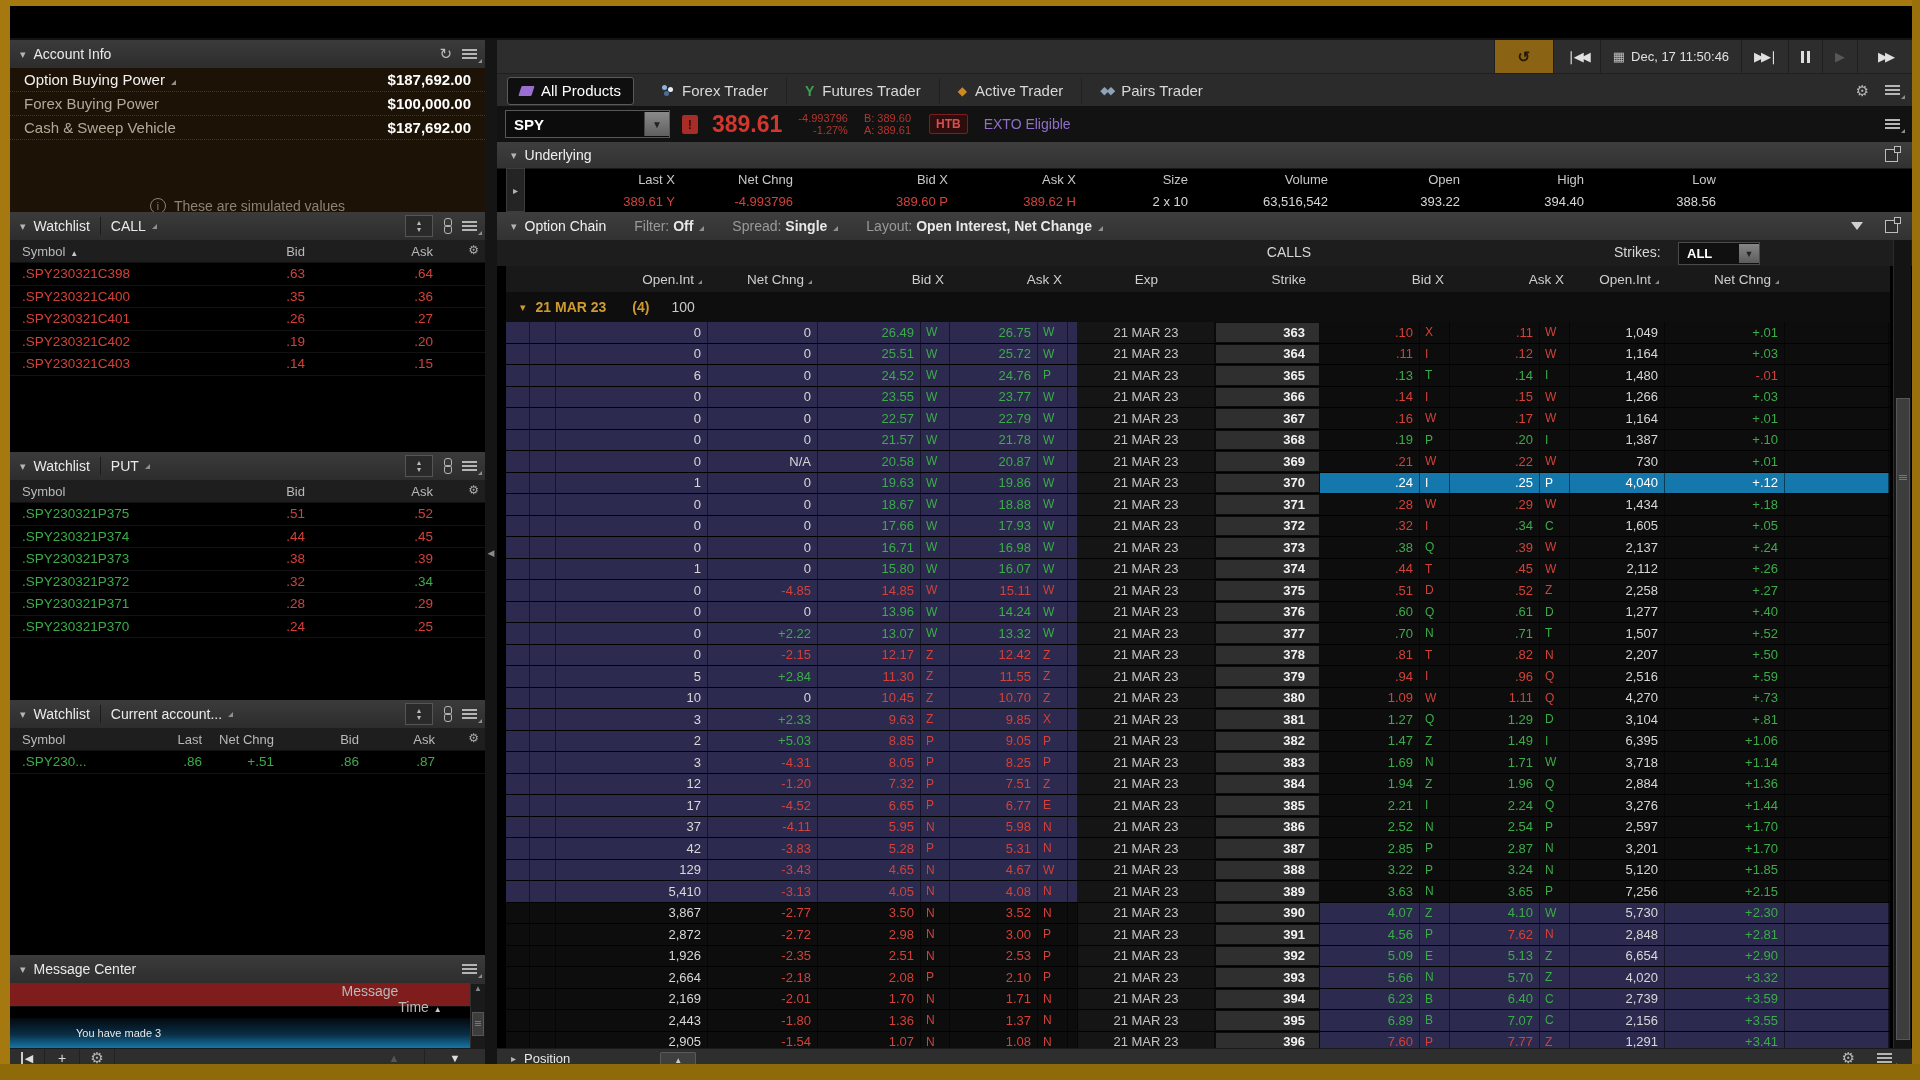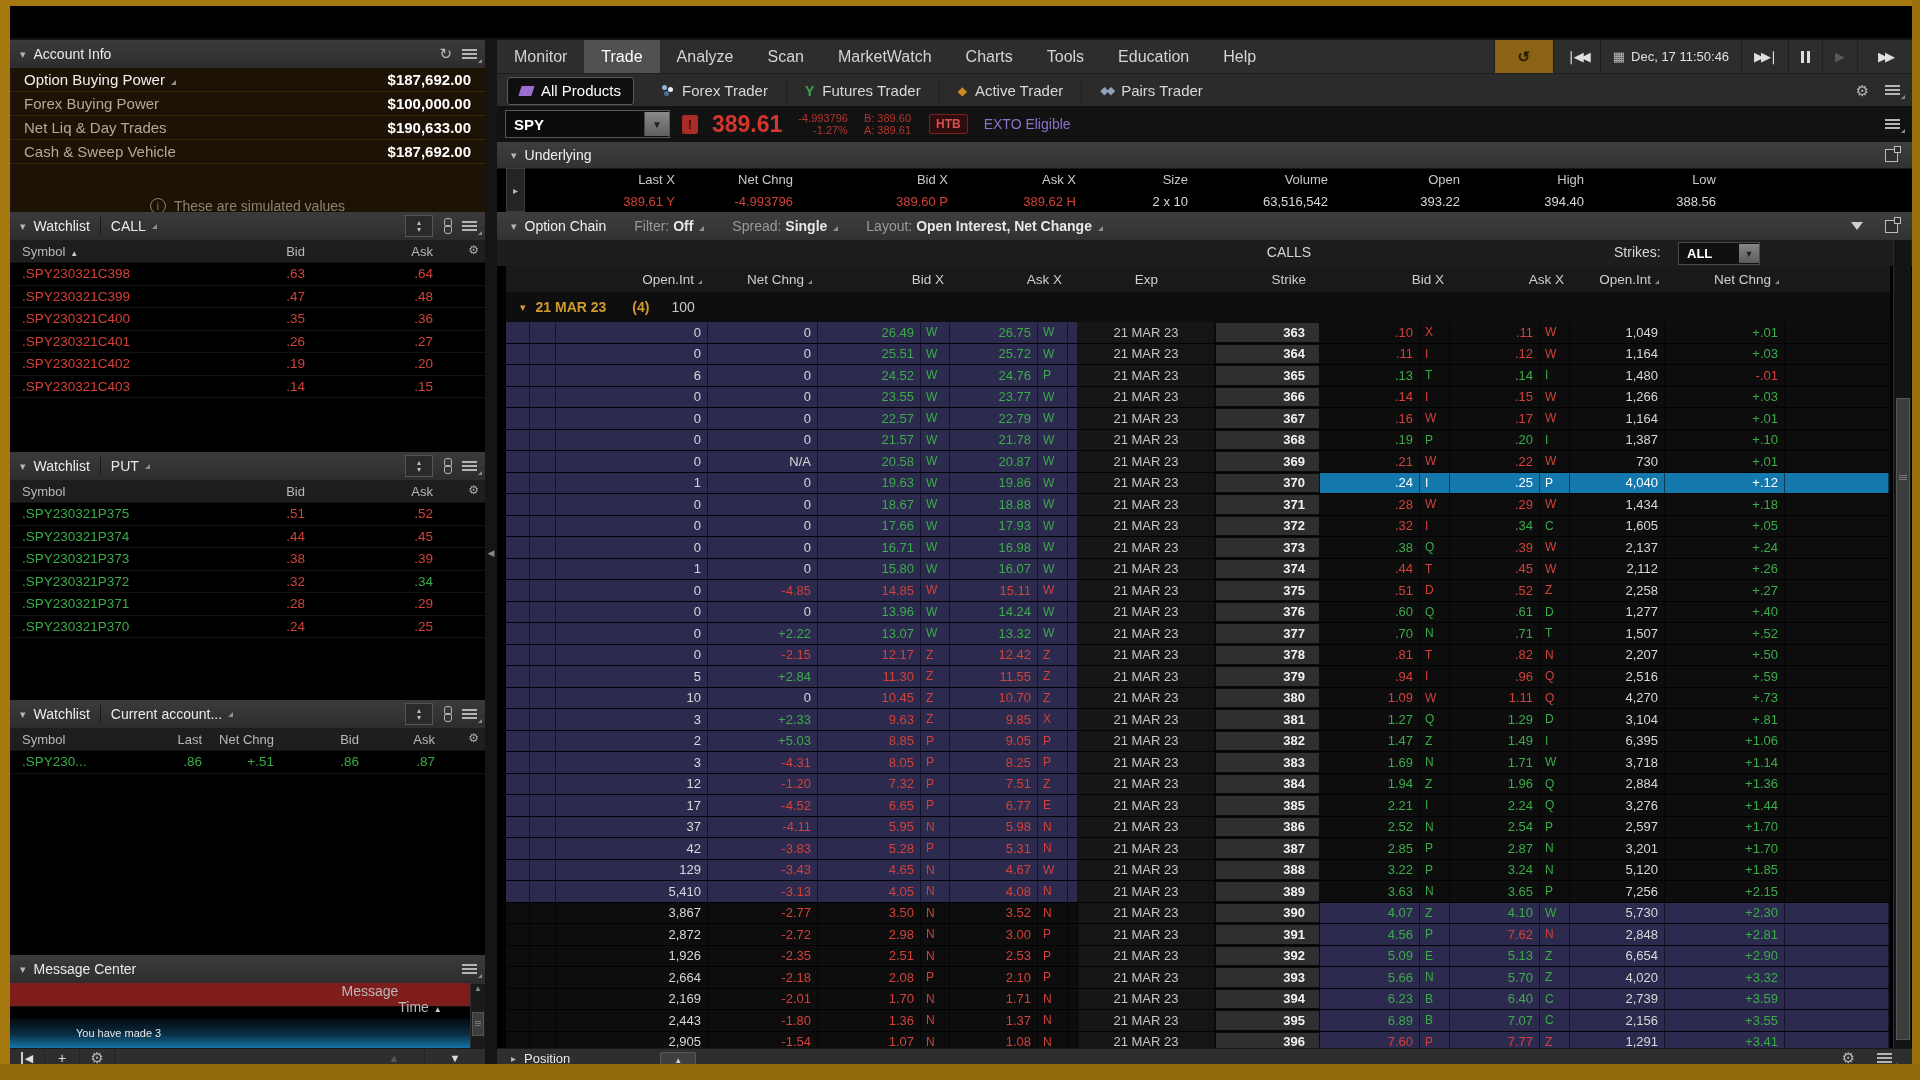--- a/index.html
+++ b/index.html
@@ -227,24 +227,20 @@
       <div id="acct-rows">
           <div class="arow first">
             <div class="albl">Option Buying Power<span class="dd"></span></div>
             <div class="aval">$187,692.00</div>
           </div>
           <div class="arow">
             <div class="albl">Forex Buying Power</div>
             <div class="aval">$100,000.00</div>
           </div>
           <div class="arow">
-            <div class="albl">Net Liq &amp; Day Trades</div>
-            <div class="aval">$190,633.00</div>
-          </div>
-          <div class="arow">
             <div class="albl">Cash &amp; Sweep Vehicle</div>
             <div class="aval">$187,692.00</div>
           </div>
         </div>
       <div class="acct-note">
         <span class="info-c">i</span>
         <span>These are simulated values</span>
       </div>
     </div>
 
@@ -267,25 +263,20 @@
           <div class="wlh rt">Ask</div>
           <span class="gear-sm">⚙</span>
         </div>
       <div class="wl-body" style="top:223px;">
           <div class="wlrow cols3">
             <div class="wlc r">.SPY230321C398</div>
             <div class="wlc r rt">.63</div>
             <div class="wlc r rt">.64</div>
           </div>
           <div class="wlrow cols3">
-            <div class="wlc r">.SPY230321C399</div>
-            <div class="wlc r rt">.47</div>
-            <div class="wlc r rt">.48</div>
-          </div>
-          <div class="wlrow cols3">
             <div class="wlc r">.SPY230321C400</div>
             <div class="wlc r rt">.35</div>
             <div class="wlc r rt">.36</div>
           </div>
           <div class="wlrow cols3">
             <div class="wlc r">.SPY230321C401</div>
             <div class="wlc r rt">.26</div>
             <div class="wlc r rt">.27</div>
           </div>
           <div class="wlrow cols3">
@@ -419,31 +410,20 @@
         </div>
       <div style="flex:1;"></div>
       <div class="lt-cell" style="width:60px;color:#555;">▲</div>
       <div class="lt-cell" style="width:60px;border-right:none;">▼</div>
     </div>
   </div>
 
   <div class="abs pdivider">◀</div>
 
   <div class="abs menubar">
-    <div id="menu-tabs" style="display:flex;height:100%;">
-        <div class="mtab">Monitor</div>
-        <div class="mtab active">Trade</div>
-        <div class="mtab">Analyze</div>
-        <div class="mtab">Scan</div>
-        <div class="mtab">MarketWatch</div>
-        <div class="mtab">Charts</div>
-        <div class="mtab">Tools</div>
-        <div class="mtab">Education</div>
-        <div class="mtab">Help</div>
-      </div>
     <div class="playback">
       <div class="pb-cell od-btn">↺</div>
       <div class="pb-cell tight">❘◀◀</div>
       <div class="pb-cell">
         <span class="cal">▦</span>
         <span>Dec, 17 11:50:46</span>
       </div>
       <div class="pb-cell tight">▶▶❘</div>
       <div class="pb-cell">
           <span class="pausebars"></span>

